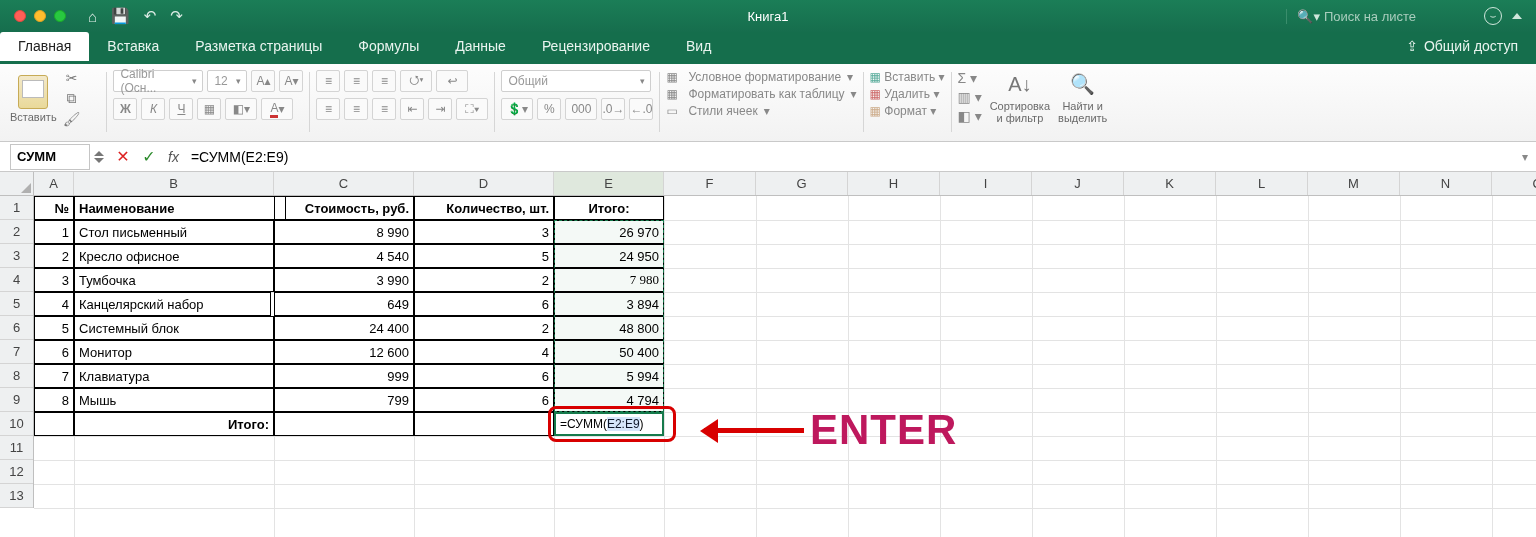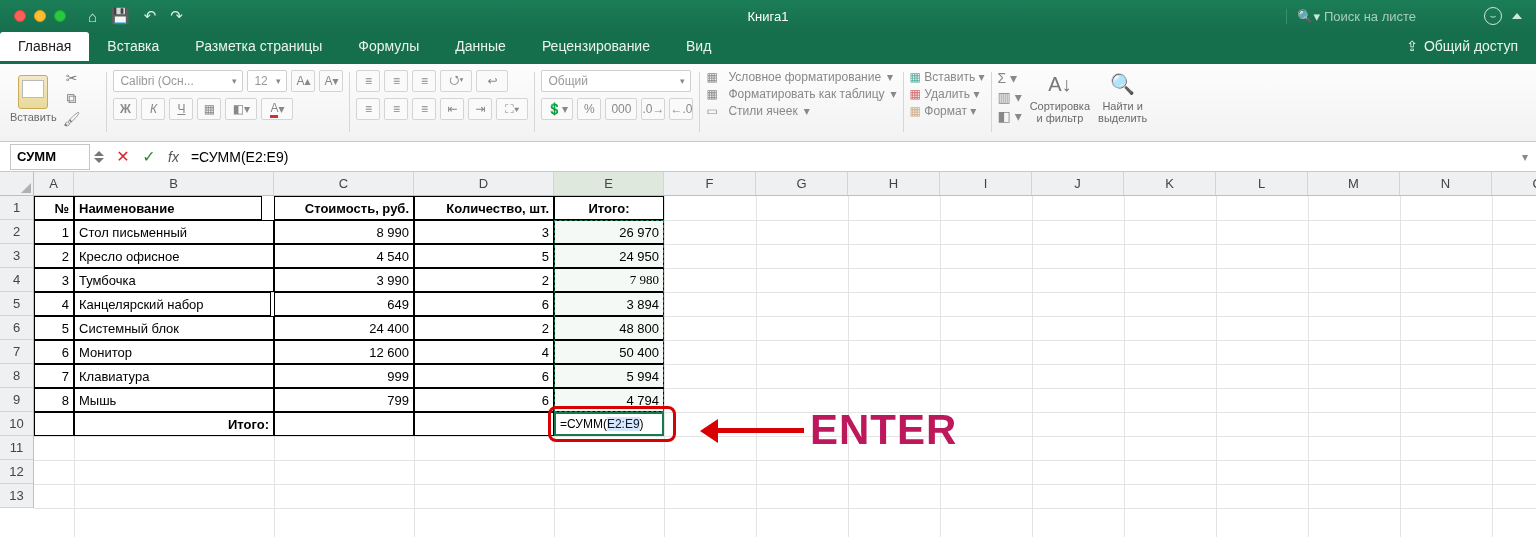--- a/index.html
+++ b/index.html
@@ -33,21 +33,21 @@
 .paste-big{display:flex;flex-direction:column;align-items:center;gap:2px}
 .paste-icon{width:30px;height:34px;border:1px solid #c7ab56;border-radius:3px;background:linear-gradient(#f3e9c9,#e9d999);position:relative}
 .paste-icon::after{content:"";position:absolute;inset:4px 3px 10px 3px;background:#fff;border:1px solid #bbb}
 .paste-lbl{font-size:11px;color:#6a6a6a}
 .clip-side{display:flex;flex-direction:column;gap:4px;margin-left:6px;align-items:center}
 .scis,.copy,.brush{font-size:14px;color:#7a7a7a}
 
 .fontgroup{display:flex;flex-direction:column;gap:6px}
 .row{display:flex;gap:4px;align-items:center}
 .dd{height:22px;border:1px solid #cfcfcf;background:#fff;font-size:12px;color:#999;display:flex;align-items:center;padding:0 6px;border-radius:2px}
-.dd.fn{width:130px}
+.dd.fn{width:90px}
 .dd.sz{width:40px}
 .caret{margin-left:auto;font-size:9px;color:#888}
 .sq{width:24px;height:22px;border:1px solid #d4d4d4;background:#fafafa;border-radius:2px;display:flex;align-items:center;justify-content:center;font-size:12px;color:#888}
 .sq.wide{width:32px}
 
 .styles-col{display:flex;flex-direction:column;gap:3px;font-size:12px;color:#888}
 .styles-col .item{display:flex;align-items:center;gap:6px}
 .mini-ico{width:16px;height:14px;display:inline-block}
 
 .cells-col{display:flex;flex-direction:column;gap:3px;font-size:12px;color:#888}
@@ -326,21 +326,21 @@
             <div class="gline-h" style="top: 168px;"></div>
             <div class="gline-h" style="top: 192px;"></div>
             <div class="gline-h" style="top: 216px;"></div>
             <div class="gline-h" style="top: 240px;"></div>
             <div class="gline-h" style="top: 264px;"></div>
             <div class="gline-h" style="top: 288px;"></div>
             <div class="gline-h" style="top: 312px;"></div>
           </div>
         <div id="cells">
             <div class="cell bold right bordered" style="left: 0px; top: 0px; width: 40px;">№</div>
-            <div class="cell bold bordered" style="left: 40px; top: 0px; width: 188px;">Наименование</div>
+            <div class="cell bold bordered" style="left: 40px; top: 0px; width: 212px;">Наименование</div>
             <div class="cell bold right bordered" style="left: 240px; top: 0px; width: 140px;">Стоимость, руб.</div>
             <div class="cell bold right bordered" style="left: 380px; top: 0px; width: 140px;">Количество, шт.</div>
             <div class="cell bold center bordered" style="left: 520px; top: 0px; width: 110px;">Итого:</div>
             <div class="cell right bordered" style="left: 0px; top: 24px; width: 40px;">1</div>
             <div class="cell bordered" style="left: 40px; top: 24px; width: 200px;">Стол письменный</div>
             <div class="cell right bordered" style="left: 240px; top: 24px; width: 140px;">8 990</div>
             <div class="cell right bordered" style="left: 380px; top: 24px; width: 140px;">3</div>
             <div class="cell right bordered eSel" style="left: 520px; top: 24px; width: 110px;">26 970</div>
             <div class="cell right bordered" style="left: 0px; top: 48px; width: 40px;">2</div>
             <div class="cell bordered" style="left: 40px; top: 48px; width: 200px;">Кресло офисное</div>

